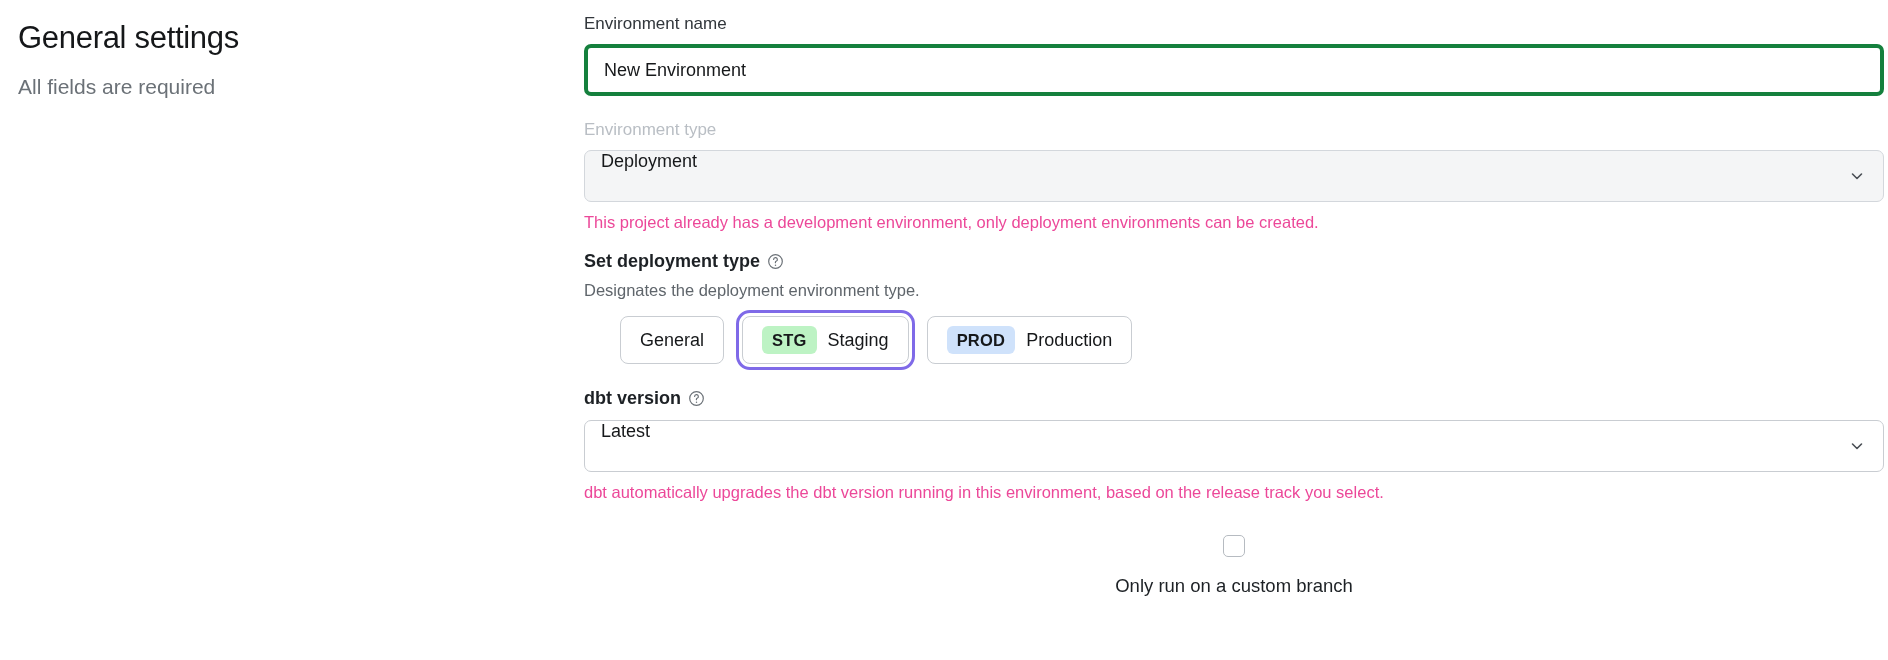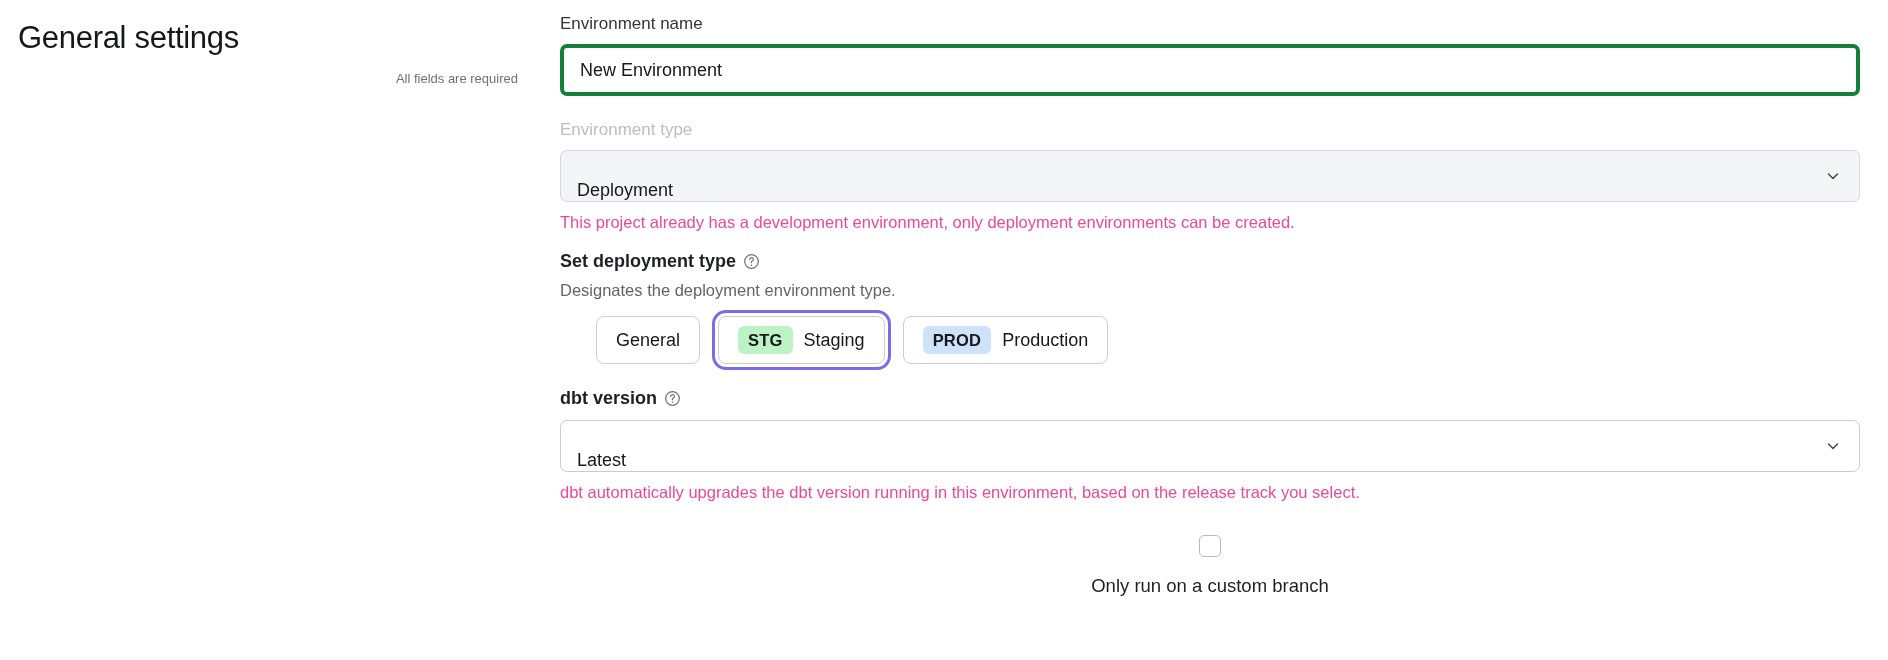--- a/index.html
+++ b/index.html
@@ -26,31 +26,30 @@
     width: 500px;
   }
   .page-title {
     font-size: 31px;
     line-height: 40px;
     font-weight: 400;
     color: #151719;
     letter-spacing: -0.3px;
   }
   .page-subtitle {
-    margin-top: 10px;
-    font-size: 13px;
+    margin-top: 18px;
+    font-size: 21px;
     line-height: 22px;
     color: #6b7177;
-    text-align: right;
   }
 
   
   .form-col {
     position: absolute;
-    left: 560px;
+    left: 584px;
     top: 12px;
     width: 1300px;
   }
 
   .field-label {
     font-size: 17px;
     line-height: 24px;
     color: #31363b;
     margin-bottom: 8px;
   }
@@ -66,21 +65,21 @@
     border-radius: 7px;
     background: #ffffff;
     font-size: 18px;
     color: #16181a;
     font-family: "Liberation Sans", sans-serif;
   }
 
   .select-box {
     position: relative;
     display: flex;
-    align-items: flex-end;
+    align-items: flex-start;
     width: 100%;
     height: 52px;
     padding: 0 16px;
     border: 1px solid #d3d7dc;
     border-radius: 7px;
     background: #f4f5f6;
     font-size: 18px;
     color: #16181a;
   }
   .select-box.plain { background: #ffffff; border-color: #c9cdd2; }

